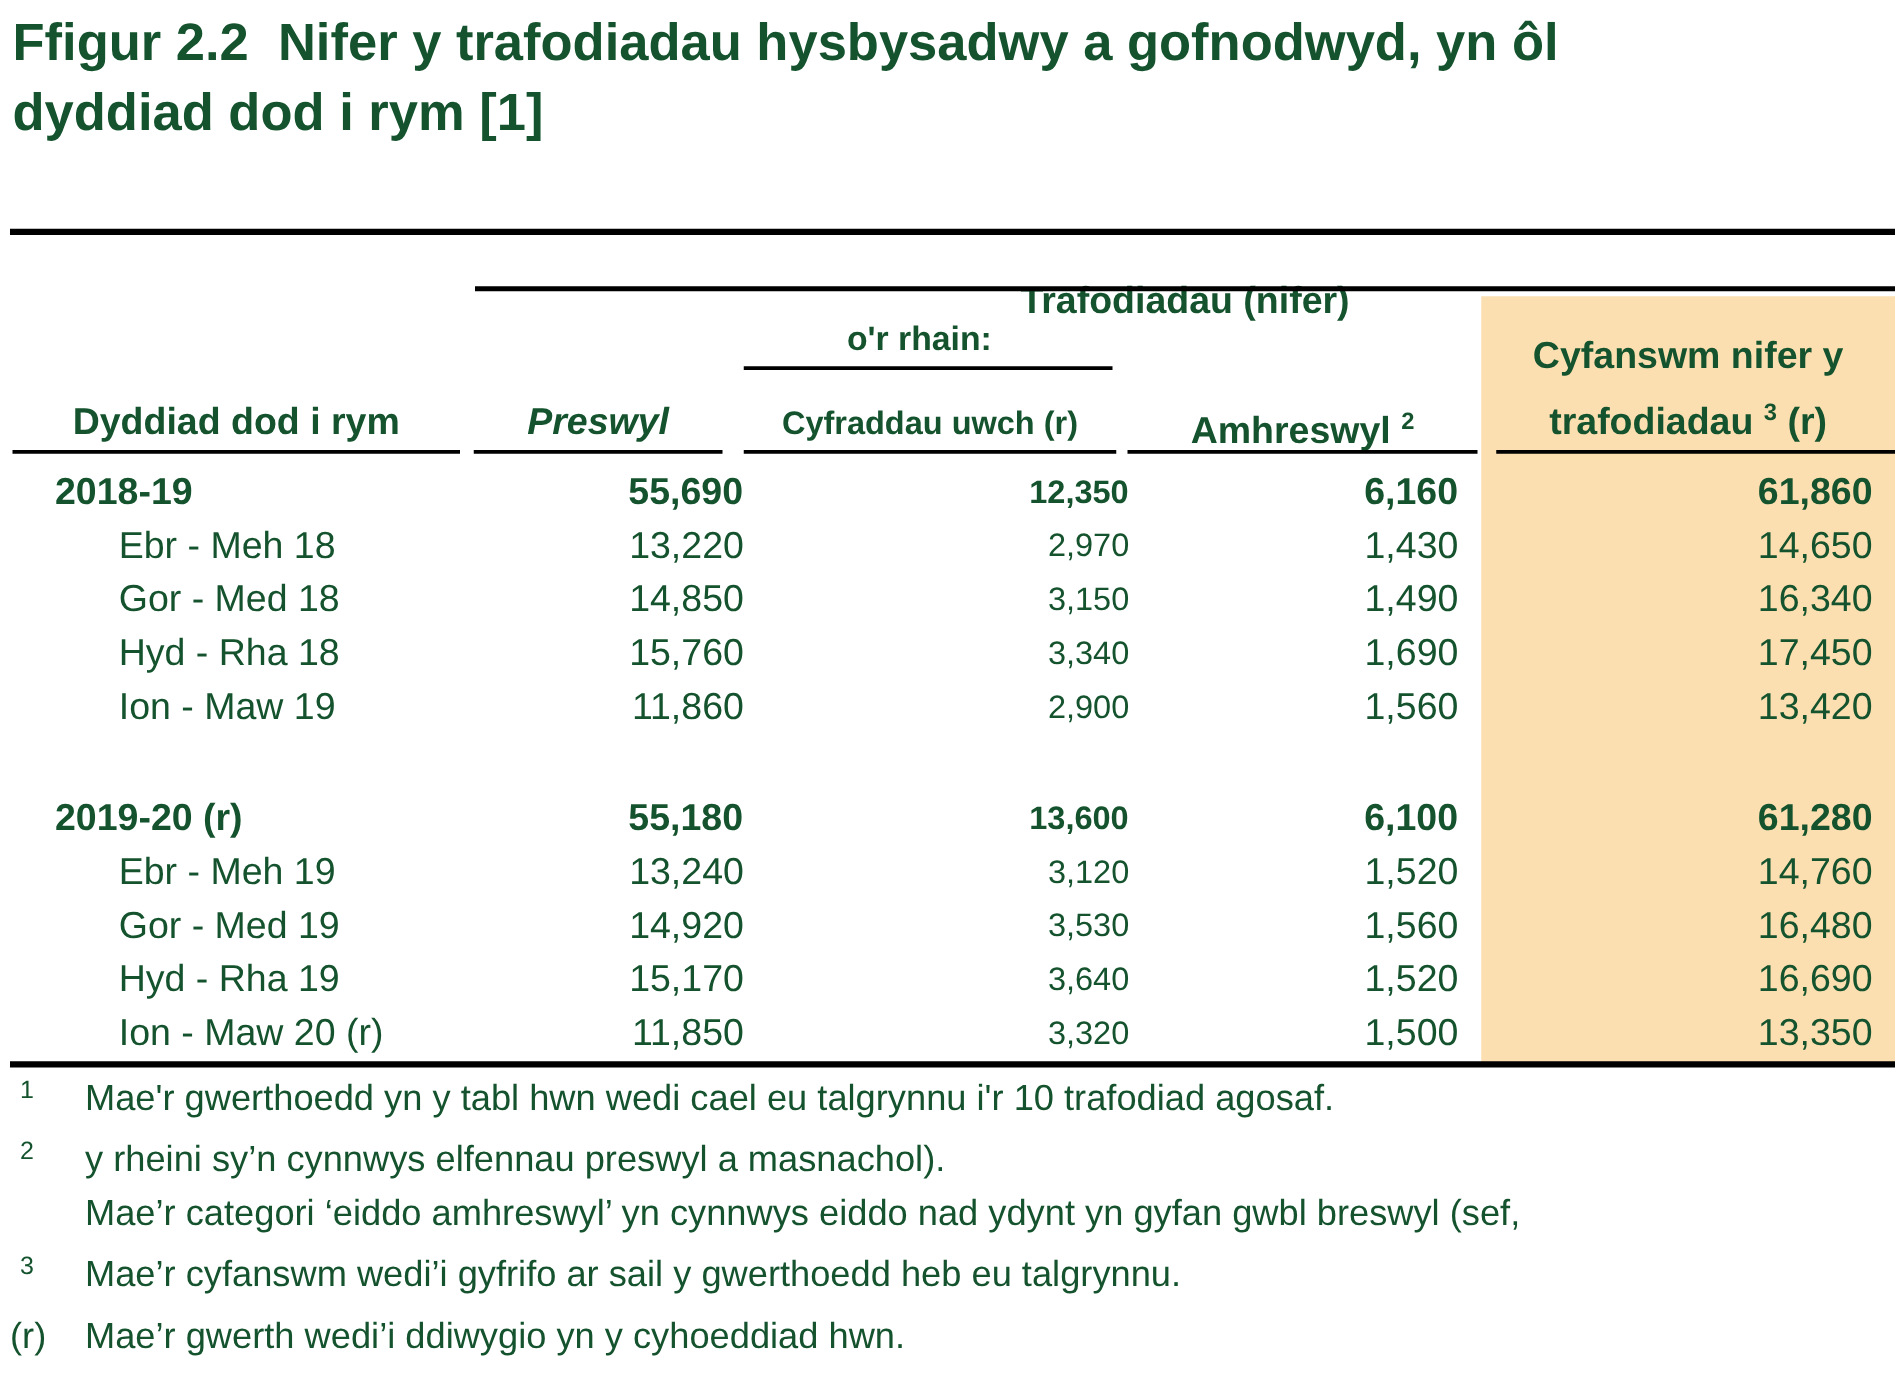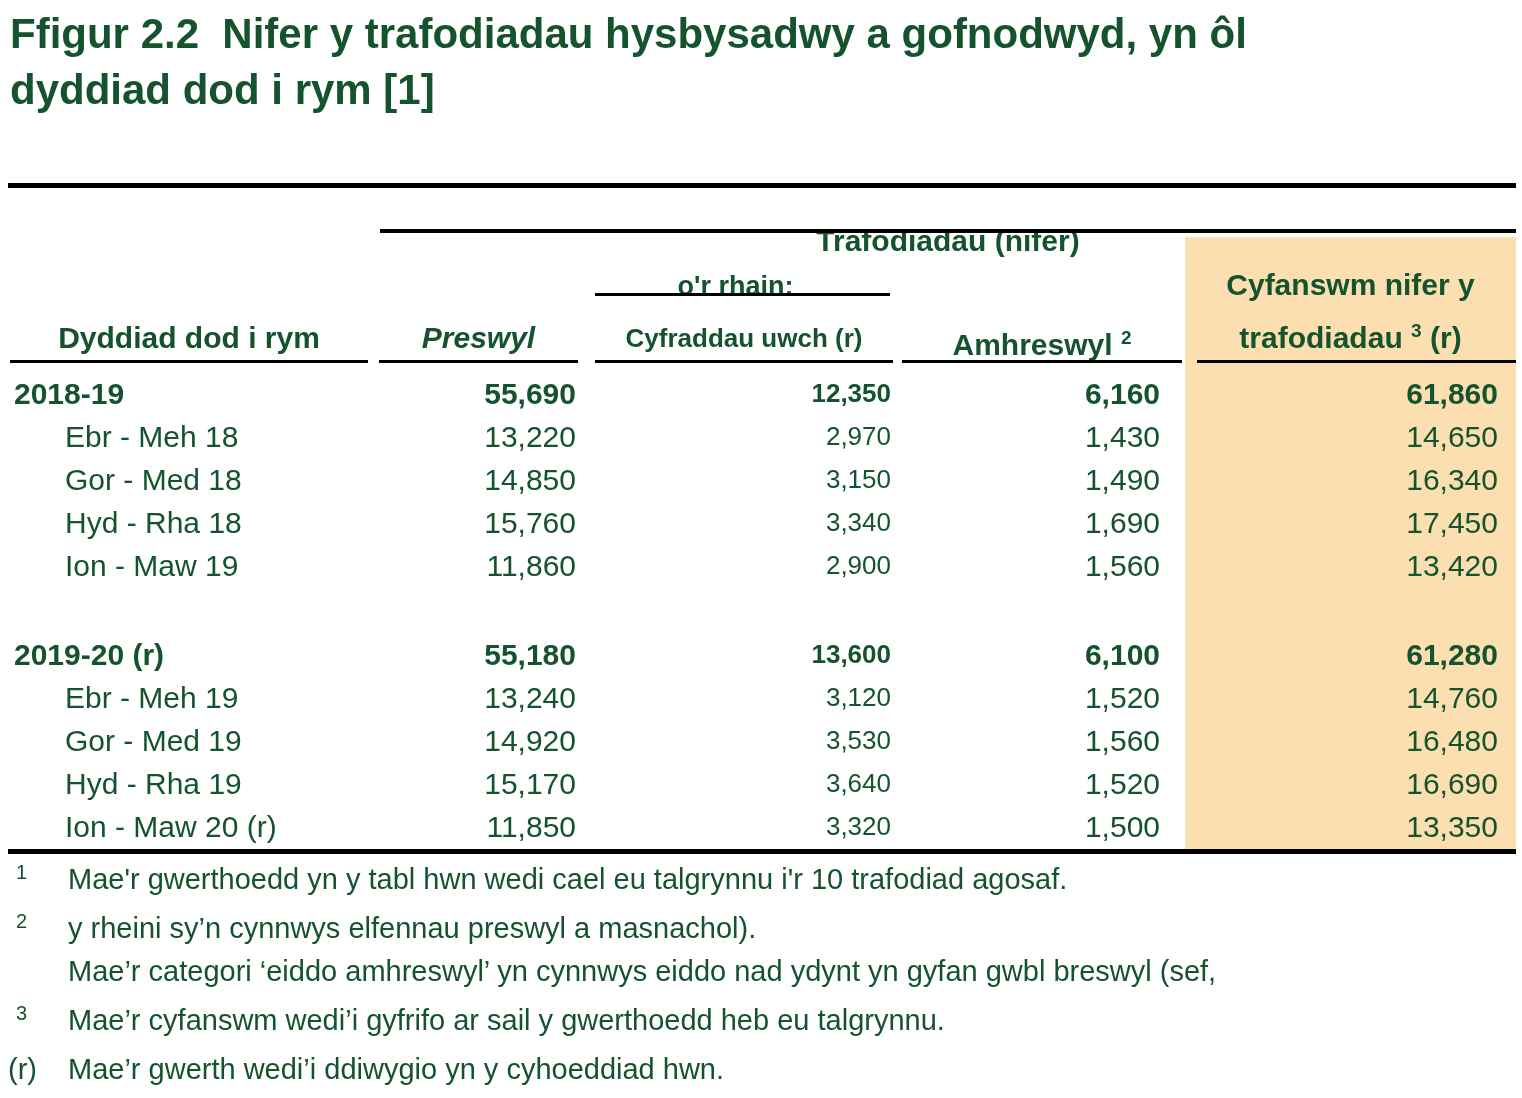--- a/index.html
+++ b/index.html
@@ -19,35 +19,35 @@
   .rule-bottom { left:8px;    top:849px; width:1508px; height:5px; }
 
   .u { position:absolute; top:360px; height:3px; background:#000; }
   .u1 { left:10px;   width:358px; }
   .u2 { left:379px;  width:199px; }
   .u3 { left:595px;  width:298px; }
   .u4 { left:902px;  width:280px; }
   .u5 { left:1197px; width:319px; }
 
   .span-header  { position:absolute; left:380px;  top:192px; width:1136px; text-align:center; font-weight:bold; font-size:30px;margin-top:32px; }
-  .ofwhich      { position:absolute; left:578px;  top:256px; width:315px;  text-align:center; font-weight:bold; font-size:27px;margin-top:15px; }
+  .ofwhich      { position:absolute; left:578px;  top:256px; width:315px;  text-align:center; font-weight:bold; font-size:27px; }
   .total-header { position:absolute; left:1185px; top:262px; width:331px;  text-align:center; font-weight:bold; font-size:30px; line-height:46px; }
 
   .colhead { position:absolute; top:320px; height:36px; line-height:36px; text-align:center; font-weight:bold; font-size:30px; }
   .ch1 { left:10px;  width:358px; }
   .ch2 { left:379px; width:199px;font-style:italic; }
   .ch3 { left:595px; width:298px; font-size:26px; }
   .ch4 { left:902px; width:280px; }
   .sup { font-size:19px; vertical-align:11px; }
 
   .rows { position:absolute; left:8px; top:372px; width:1508px; }
   .row { display:flex; height:43px; line-height:43px; font-size:30px; }
   .row.section { font-weight:bold; }
   .row.spacer  { height:46px; }
-  .row .c1 { width:362px; box-sizing:border-box; text-align:left; padding-left:6px; }
+  .row .c1 { width:362px; box-sizing:border-box; text-align:left; padding-left:6px;margin-left:30px; }
   .row.sub .c1 { padding-left:57px; }
   .row .c2 { width:208px; box-sizing:border-box; text-align:right; padding-right:2px; }
   .row .c3 { width:315px; box-sizing:border-box; text-align:right; padding-right:2px; font-size:26px; }
   .row .c4 { width:292px; box-sizing:border-box; text-align:right; padding-right:25px; }
   .row .c5 { width:331px; box-sizing:border-box; text-align:right; padding-right:18px; }
 
   .footnotes { position:absolute; left:8px; top:858px; width:1506px; font-size:29px; }
   .fn { position:relative; padding-left:60px; line-height:43px; margin-bottom:6px; }
   .fn .marker { position:absolute; left:8px; top:-7px; font-size:20px; }
   .fn.plain .marker { font-size:29px; top:0; left:0; }

